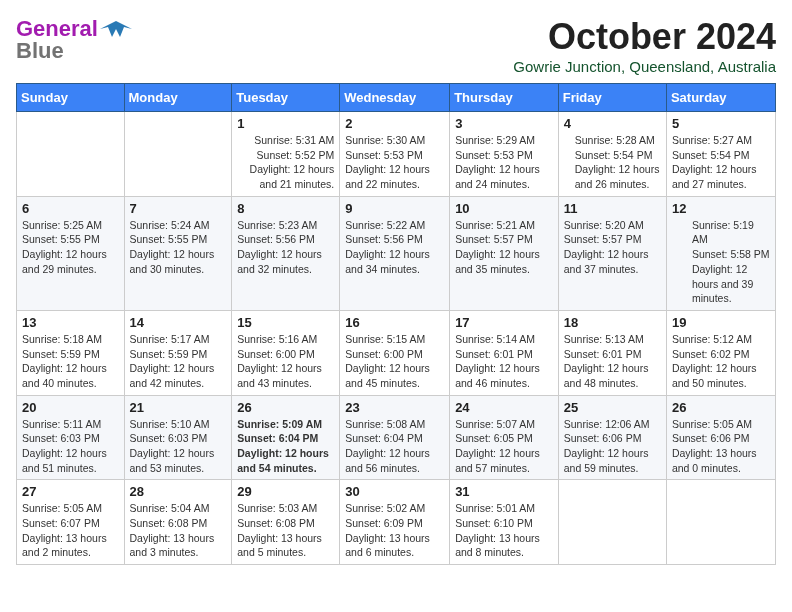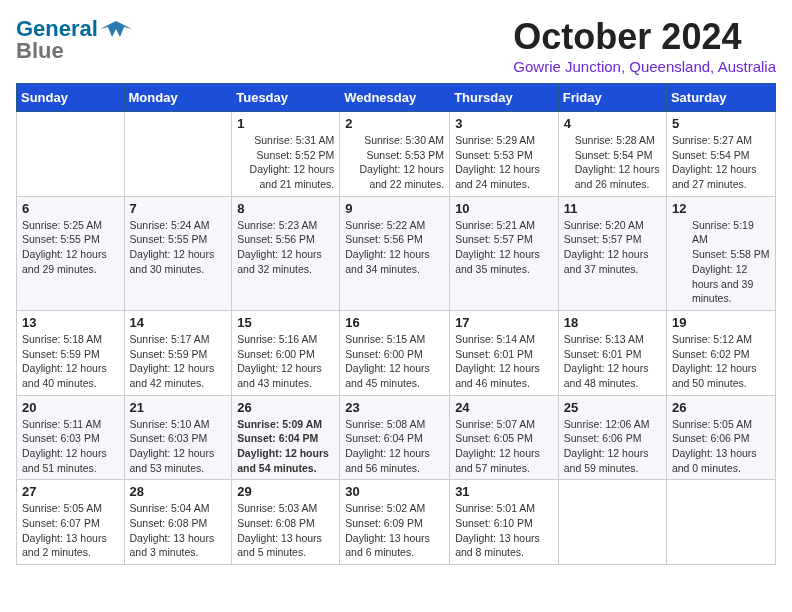--- a/index.html
+++ b/index.html
@@ -15,37 +15,37 @@
       justify-content: space-between;
       align-items: flex-start;
       margin-bottom: 8px;
     }
     .logo {
       display: flex;
       flex-direction: column;
       align-items: flex-start;
     }
     .title-area {
-      text-align: left;
+      text-align: right;
     }
     .month-title {
       font-size: 36px;
       font-weight: bold;
       color: #222;
     }
     .location-title {
       font-size: 15px;
-      color: #6d28d9;
+      color: #14532d;
     }
     .calendar {
       width: 100%;
       border-collapse: collapse;
     }
     .calendar th {
-      background: #1d4ed8;
+      background: #3b82f6;
       color: #fff;
       font-size: 13px;
       font-weight: bold;
       padding: 6px 4px;
       text-align: left;
       border: 1px solid #2a5a8a;
     }
     .calendar td {
       vertical-align: top;
       border: 1px solid #ccc;
@@ -74,21 +74,21 @@
     .empty-cell {
       background: #f9f9f9;
     }
   </style>
 </head>
 <body>
 
 <div class="header-area">
   <div class="logo">
     <div style="display:flex;align-items:center;">
-      <span style="font-size:22px;font-weight:bold;color:#0369a1;">General</span>
+      <span style="font-size:22px;font-weight:bold;color:#a21caf;">General</span>
       <svg width="32" height="20" viewBox="0 0 32 20" style="margin-left:2px;">
         <polygon points="16,2 32,10 24,8 20,18 16,10 12,18 8,8 0,10" fill="#2a7ab5"></polygon>
       </svg>
     </div>
     <span style="font-size:22px;font-weight:bold;color:#737373;margin-top:-4px;">Blue</span>
   </div>
   <div class="title-area">
     <div class="month-title">October 2024</div>
     <div class="location-title">Gowrie Junction, Queensland, Australia</div>
   </div>
@@ -111,21 +111,21 @@
         <td class="empty-cell"></td>
         <td class="empty-cell"></td>
         <td>
           <span class="day-num">1</span>
           <div class="day-info" style="white-space: pre-line; text-align: right;">Sunrise: 5:31 AM
 Sunset: 5:52 PM
 Daylight: 12 hours and 21 minutes.</div>
         </td>
         <td>
           <span class="day-num">2</span>
-          <div class="day-info" style="white-space: pre-line; text-align: right;">Sunrise: 5:30 AM
+          <div class="day-info" style="white-space: pre-line;">Sunrise: 5:30 AM
 Sunset: 5:53 PM
 Daylight: 12 hours and 22 minutes.</div>
         </td>
         <td>
           <span class="day-num">3</span>
           <div class="day-info" style="white-space: pre-line;">Sunrise: 5:29 AM
 Sunset: 5:53 PM
 Daylight: 12 hours and 24 minutes.</div>
         </td>
         <td>

